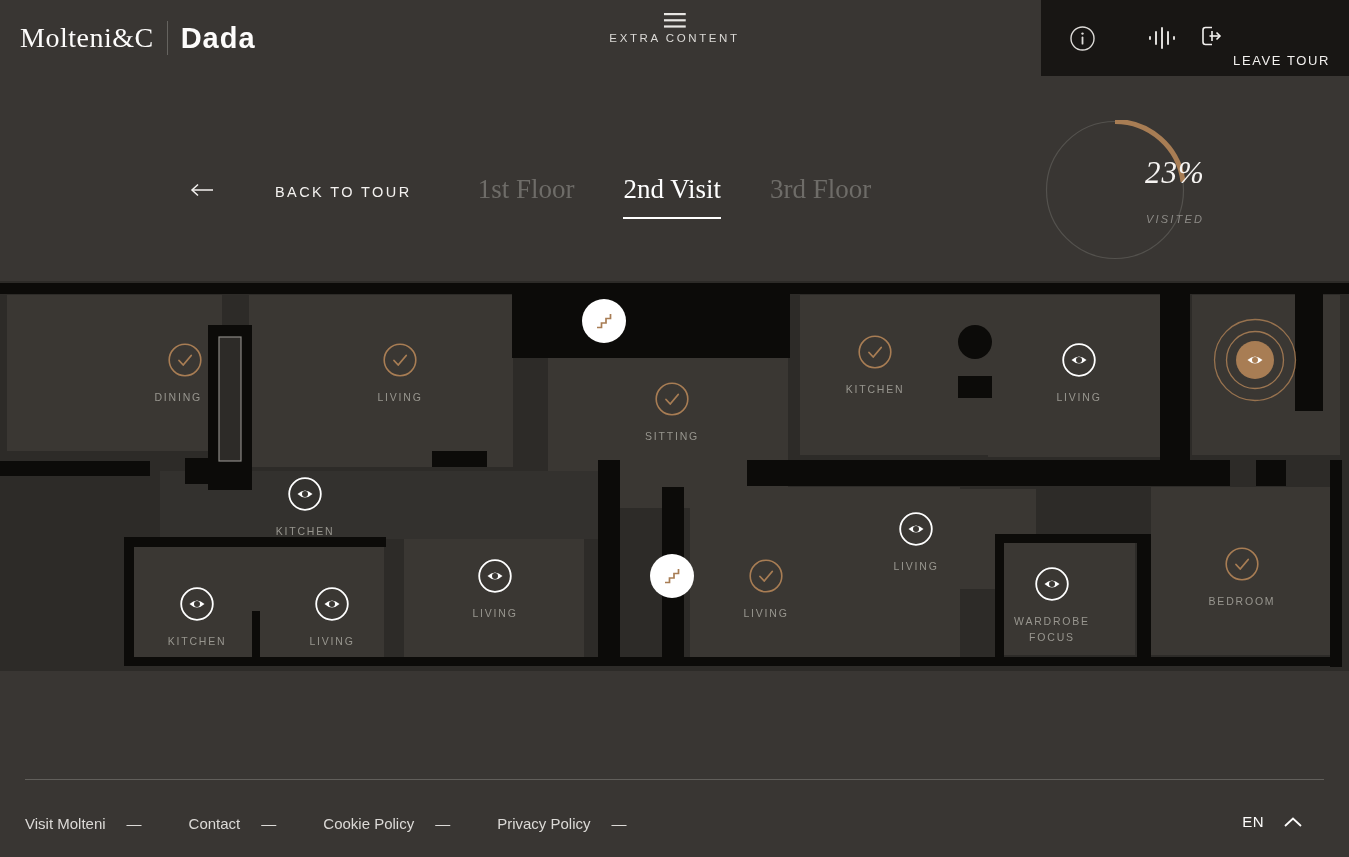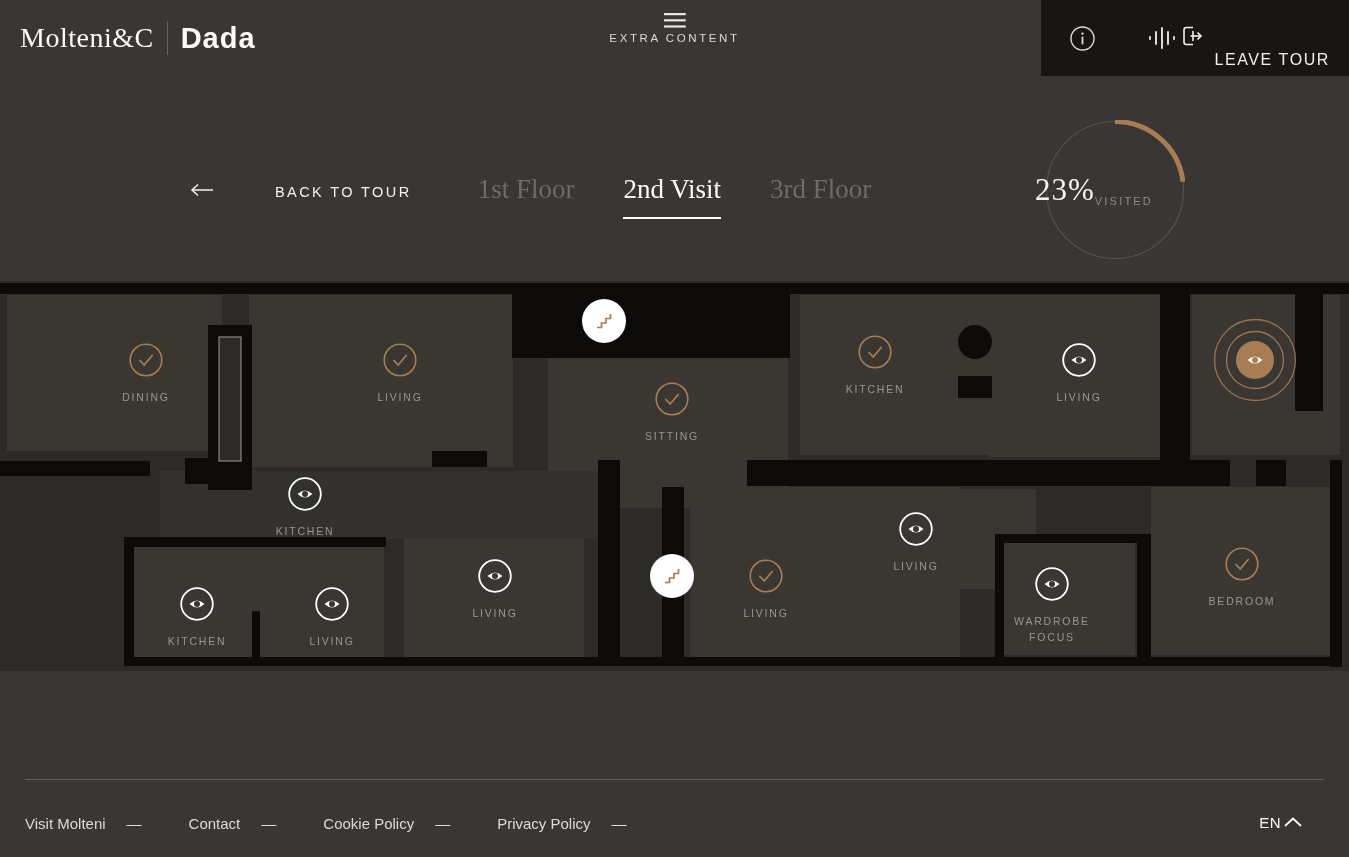--- a/index.html
+++ b/index.html
@@ -11,48 +11,48 @@
   .logo{position:absolute;left:20px;top:0;height:76px;display:flex;align-items:center;gap:13px;}
   .logo-molteni{font-family:"Liberation Serif",serif;font-size:28px;color:#fdfcfb;letter-spacing:.5px;}
   .logo-sep{width:1px;height:34px;background:#8a8884;opacity:.55;}
   .logo-dada{font-weight:bold;font-size:29px;color:#fdfcfb;letter-spacing:1px;}
   .extra{position:absolute;left:50%;transform:translateX(-50%);top:13px;display:flex;flex-direction:column;align-items:center;cursor:pointer;}
   .extra-label{font-size:11.5px;letter-spacing:2.6px;color:#dcdad7;}
   .right-panel{position:absolute;right:0;top:0;width:308px;height:76px;background:#181614;}
   .rp-icon{position:absolute;top:0;height:76px;display:flex;align-items:center;cursor:pointer;}
   .rp-info{left:29px;} .rp-audio{left:105px;}
   .rp-leave{position:absolute;right:19px;top:0;height:76px;display:flex;align-items:center;gap:10px;cursor:pointer;}
-  .leave-label{font-size:16px;letter-spacing:1.6px;color:#f2f0ee;margin-top:44px;}
+  .leave-label{font-size:13px;letter-spacing:1.6px;color:#f2f0ee;margin-top:44px;}
 
   
   .back{position:absolute;left:190px;top:183px;display:flex;align-items:center;gap:13px;cursor:pointer;}
   .back-label{font-size:14.5px;letter-spacing:2.4px;color:#f4f2f0;margin-left:48px;}
   .tabs{position:absolute;top:174px;left:0;right:0;display:flex;justify-content:center;gap:49px;}
   .tab{font-family:"Liberation Serif",serif;font-size:27px;color:#6e6c68;padding-bottom:12px;cursor:pointer;border-bottom:2px solid transparent;}
   .tab.active{color:#ffffff;border-bottom:2px solid #fff;}
 
   
   .ring{position:absolute;left:1045px;top:120px;width:140px;height:140px;}
-  .ring-text{position:absolute;left:1024px;top:120px;width:140px;height:140px;display:flex;flex-direction:row;align-items:center;justify-content:center;}
+  .ring-text{position:absolute;left:1105px;top:120px;width:140px;height:140px;display:flex;flex-direction:column;align-items:center;justify-content:center;font-style:italic;}
   .pct{font-family:"Liberation Serif",serif;font-size:31px;color:#f6f4f2;letter-spacing:1px;}
   .visited{margin-top:22px;font-size:11px;letter-spacing:2.2px;color:#8d8b87;}
 
   
   .plan{position:absolute;top:281px;left:0;width:1349px;height:390px;}
   .plan svg.map{position:absolute;top:0;left:0;}
   .markers{position:absolute;top:0;left:0;width:1349px;height:390px;}
   .marker{position:absolute;width:140px;display:flex;flex-direction:column;align-items:center;cursor:pointer;}
   .mk-label{margin-top:8px;font-size:10.5px;letter-spacing:1.8px;color:#98968f;white-space:pre-line;text-align:center;line-height:1.55;text-transform:uppercase;}
 
   
   .footer-line{position:absolute;top:779px;left:25px;width:1299px;height:1px;background:#615f5b;}
   .footer-links{position:absolute;top:815px;left:25px;display:flex;align-items:center;font-size:15px;color:#dcdad7;}
   .f-link{cursor:pointer;}
   .f-dash{margin:0 47px 0 21px;color:#dcdad7;}
-  .lang{position:absolute;top:813px;right:47px;display:flex;align-items:center;gap:3px;cursor:pointer;}
+  .lang{position:absolute;top:813px;right:47px;display:flex;align-items:flex-start;gap:20px;cursor:pointer;}
   .lang-label{font-size:15px;color:#fdfcfb;letter-spacing:.5px;}
 </style>
 </head>
 <body>
 
 <div class="stage">
 
   <div class="header">
     <div class="logo">
       <span class="logo-molteni">Molteni&amp;C</span>
@@ -171,21 +171,21 @@
         <rect x="995" y="253" width="9" height="123"></rect>
         <rect x="1137" y="253" width="14" height="123"></rect>
         <rect x="1330" y="179" width="12" height="207"></rect>
         <rect x="124" y="376" width="1206" height="9"></rect>
         <rect x="208" y="44" width="44" height="165"></rect>
         <circle cx="975" cy="61" r="17"></circle>
       </g>
       <rect x="219" y="56" width="22" height="124" fill="#2d2b28" stroke="#8a8884" stroke-width="1.2"></rect>
     </svg>
     <div class="markers">
-        <div class="marker check" style="left: 76px; top: 62px;">
+        <div class="marker check" style="left: 62px; top: 62px; align-items: flex-end;">
           <div class="mk-icon"><svg width="34" height="34" viewBox="0 0 34 34">
               <circle cx="17" cy="17" r="15.8" fill="none" stroke="#a87d54" stroke-width="1.6"></circle>
               <path d="M11 17.5l4.2 4.5 8-9.5" fill="none" stroke="#a87d54" stroke-width="1.8" stroke-linecap="round" stroke-linejoin="round"></path>
             </svg></div>
           <div class="mk-label">DINING</div>
         </div>
         <div class="marker check" style="left: 330px; top: 62px;">
           <div class="mk-icon"><svg width="34" height="34" viewBox="0 0 34 34">
               <circle cx="17" cy="17" r="15.8" fill="none" stroke="#a87d54" stroke-width="1.6"></circle>
               <path d="M11 17.5l4.2 4.5 8-9.5" fill="none" stroke="#a87d54" stroke-width="1.8" stroke-linecap="round" stroke-linejoin="round"></path>

